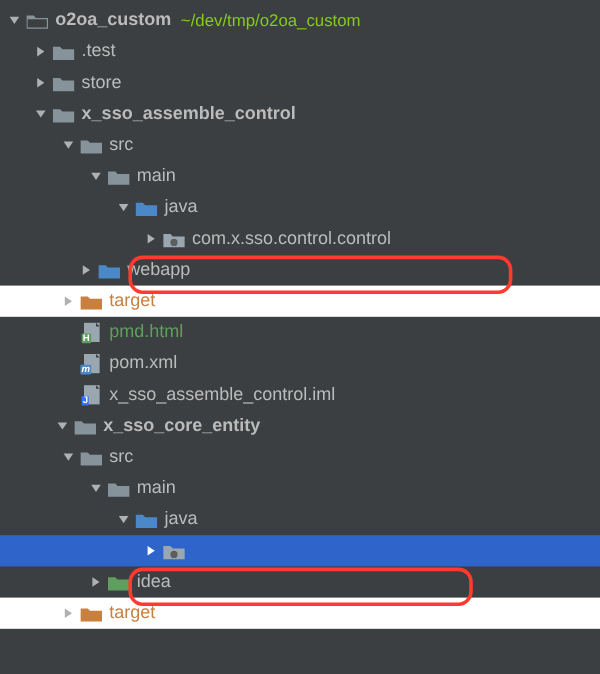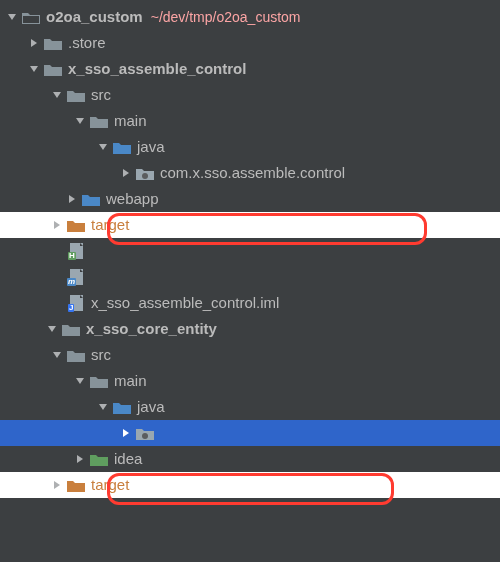--- a/index.html
+++ b/index.html
@@ -34,21 +34,21 @@
     width: 18px;
     height: 18px;
     display: inline-flex;
     justify-content: center;
     align-items: center;
     margin-right: 6px;
     flex-shrink: 0;
   }
   .label { line-height: 26px; }
   .label.bold { font-weight: 600; }
-  .path-note { color: #fca5a5; margin-left: 8px; font-size: 14px; }
+  .path-note { color: #84cc16; margin-left: 8px; font-size: 14px; }
   .dim-orange { color: #c97f3d; }
   .dim-green { color: #5f9e5f; }
   .white-text { color: #fff; }
 
   .folder-svg { width: 18px; height: 15px; }
   .folder-open { fill: #87939a; }
   .folder-closed { fill: #87939a; }
   .folder-orange { fill: #c97f3d; }
   .folder-blue { fill: #4a88c7; }
   .folder-green { fill: #5f9e5f; }
@@ -125,23 +125,36 @@
     <span class="arrow">
         <svg width="10" height="10">
           <use href="#arr-right"></use>
         </svg>
       </span>
     <span class="icon">
         <svg class="folder-svg folder-closed" viewBox="0 0 18 15">
           <use href="#folder-closed-g"></use>
         </svg>
       </span>
-    <span class="label">.store</span>
-  </div>
-
+    <span class="label">.test</span>
+  </div>
+
+  <div class="row" style="padding-left:28px">
+    <span class="arrow">
+        <svg width="10" height="10">
+          <use href="#arr-right"></use>
+        </svg>
+      </span>
+    <span class="icon">
+        <svg class="folder-svg folder-closed" viewBox="0 0 18 15">
+          <use href="#folder-closed-g"></use>
+        </svg>
+      </span>
+    <span class="label">store</span>
+  </div>
 
 
   <div class="row" style="padding-left:28px">
     <span class="arrow">
         <svg width="10" height="10">
           <use href="#arr-down"></use>
         </svg>
       </span>
     <span class="icon">
         <svg class="folder-svg folder-closed" viewBox="0 0 18 15">
@@ -197,21 +210,21 @@
     <span class="arrow">
         <svg width="10" height="10">
           <use href="#arr-right"></use>
         </svg>
       </span>
     <span class="icon">
         <svg class="folder-svg" viewBox="0 0 18 15">
           <use href="#pkg-g"></use>
         </svg>
       </span>
-    <span class="label">com.x.sso.assemble.control</span>
+    <span class="label">com.x.sso.control.control</span>
   </div>
 
   <div class="row" style="padding-left:66px">
     <span class="arrow">
         <svg width="10" height="10">
           <use href="#arr-right"></use>
         </svg>
       </span>
     <span class="icon">
         <svg class="folder-svg folder-blue" viewBox="0 0 18 15">
@@ -236,30 +249,32 @@
   </div>
 
   <div class="row" style="padding-left:51px;position:relative">
     <span class="arrow"></span>
     <span class="icon" style="position:relative">
       <svg width="17" height="18" viewBox="0 0 17 18">
           <use href="#file-g"></use>
         </svg>
       <span class="badge" style="left:1px;bottom:0;background:#5f9d5f;color:#fff">H</span>
     </span>
+    <span class="label dim-green">pmd.html</span>
   </div>
 
   <div class="row" style="padding-left:51px;position:relative">
     <span class="arrow"></span>
     <span class="icon" style="position:relative">
       <svg width="17" height="18" viewBox="0 0 17 18">
           <use href="#file-g"></use>
         </svg>
       <span class="badge" style="left:0;bottom:0;background:#4a88c7;color:#fff;font-style:italic">m</span>
     </span>
+    <span class="label">pom.xml</span>
   </div>
 
   <div class="row" style="padding-left:51px;position:relative">
     <span class="arrow"></span>
     <span class="icon" style="position:relative">
       <svg width="17" height="18" viewBox="0 0 17 18">
           <use href="#file-g"></use>
         </svg>
       <span class="badge" style="left:1px;bottom:0;background:#3574f0;color:#fff">J</span>
     </span>

